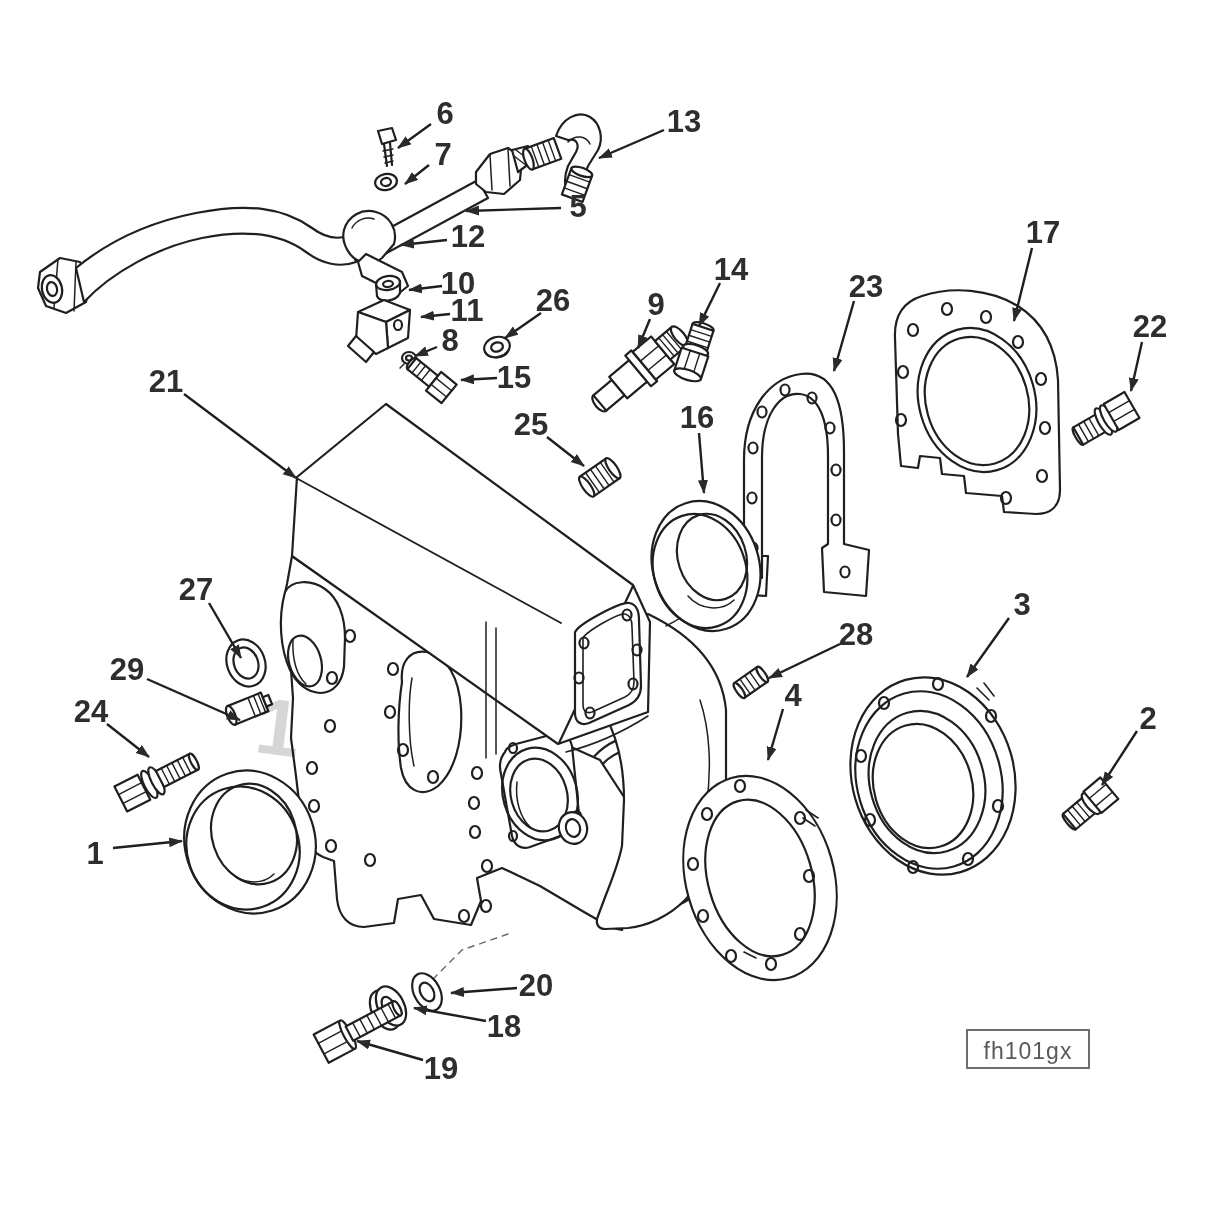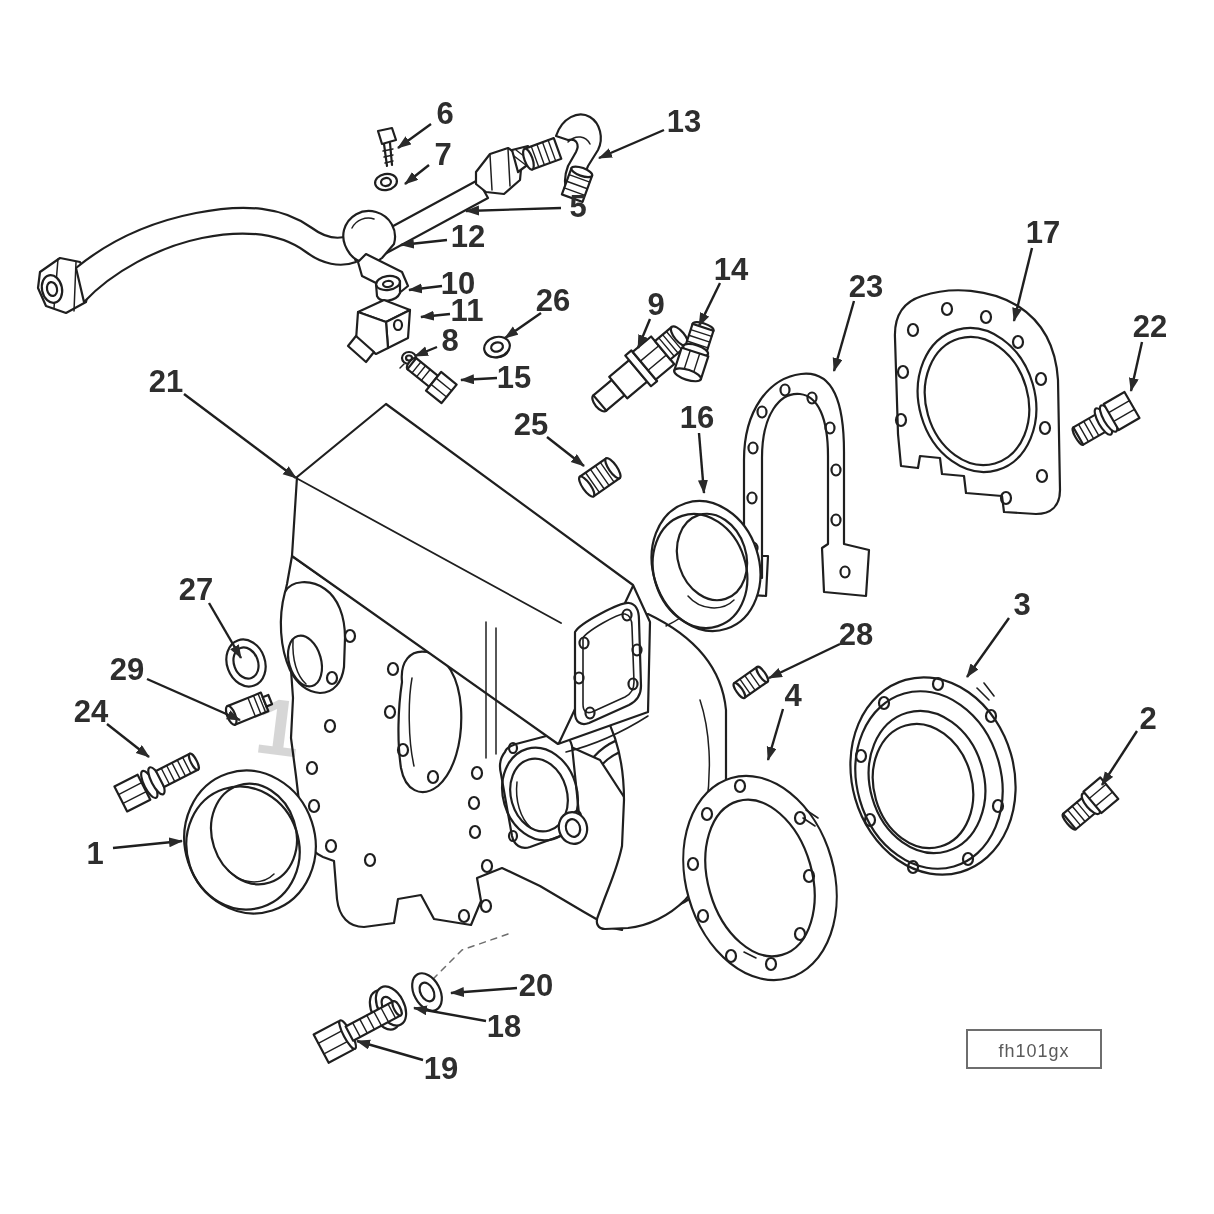--- a/index.html
+++ b/index.html
@@ -1,20 +1,20 @@
 <!DOCTYPE html>
 <html><head>
 <meta charset="utf-8">
 <style>
   html,body{margin:0;padding:0;background:#ffffff;}
   #stage{position:relative;width:1214px;height:1214px;background:#fff;overflow:hidden;
          font-family:"Liberation Sans", sans-serif;}
   #stage svg{position:absolute;left:0;top:0;}
-  .fig-code{position:absolute;left:966px;top:1029px;width:136px;height:40px;
-            border:2px solid #6e6e6e;color:#5a5a5a;font-size:18px;line-height:40px;
+  .fig-code{position:absolute;left:966px;top:1029px;width:124px;height:40px;
+            border:2px solid #6e6e6e;color:#5a5a5a;font-size:23px;line-height:40px;
             text-align:center;letter-spacing:1px;box-sizing:border-box;}
   .ghost-one{position:absolute;left:256px;top:682px;font-size:80px;font-weight:bold;
              color:rgba(0,0,0,0.16);transform:rotate(7deg);}
 </style>
 </head>
 <body>
 
 <div id="stage">
 <svg width="1214" height="1214" viewBox="0 0 1214 1214">
   <defs>

